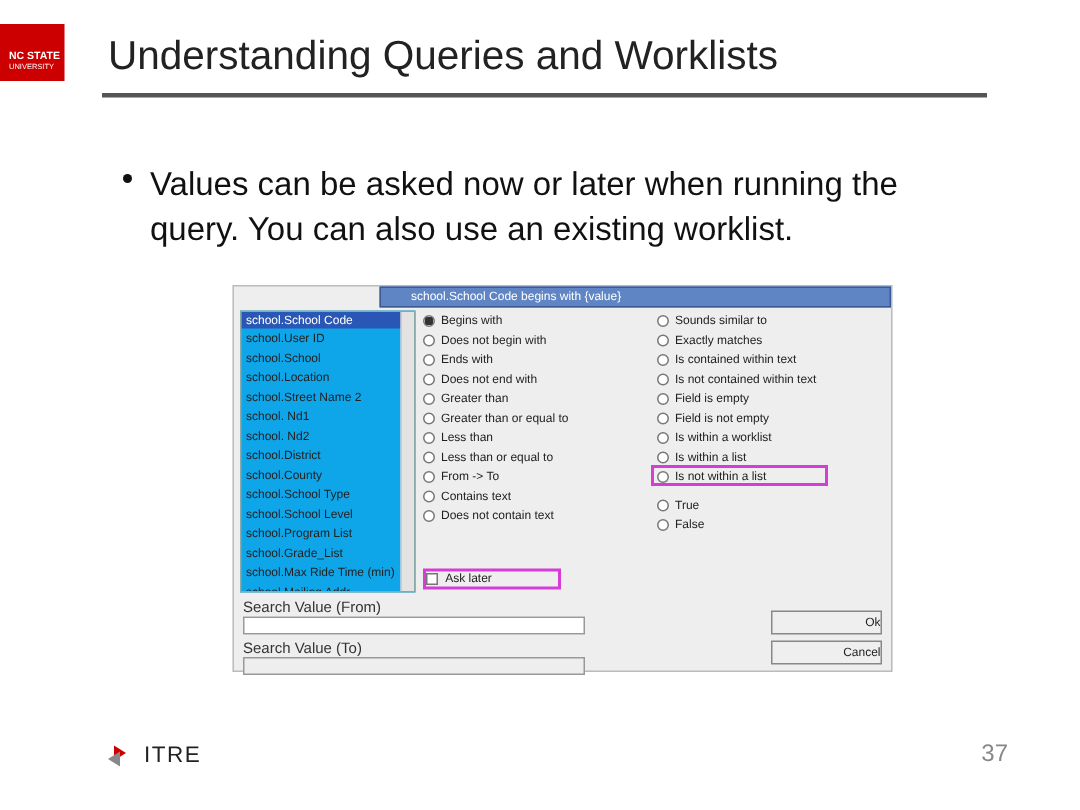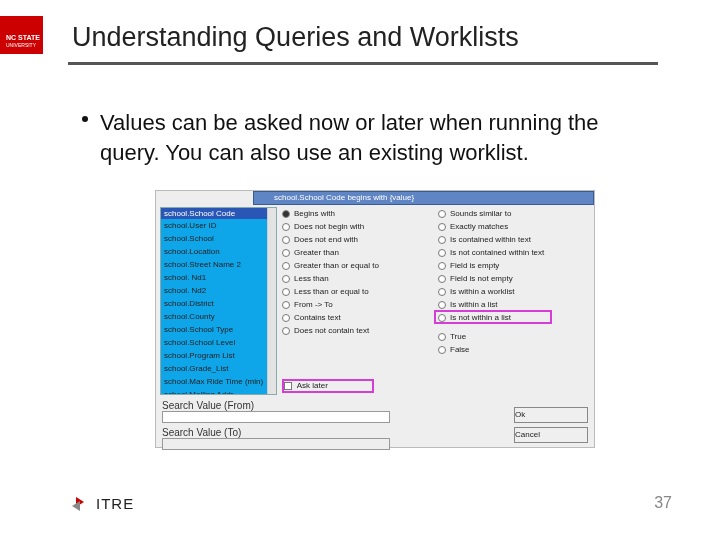--- a/index.html
+++ b/index.html
@@ -24,21 +24,21 @@
   .shot .colB{left:156px}
   .shot .ro{display:flex;align-items:center;height:13px;gap:4px}
   .shot .rad{width:8px;height:8px;border:1px solid #777;border-radius:50%;background:#fff;flex:0 0 auto}
   .shot .rad.sel{background:radial-gradient(circle,#333 0 3px,#fff 3px)}
   .shot .hl{position:absolute;border:2px solid #d63cd6}
   .shot .hl1{top:119px;left:278px;width:118px;height:14px}
   .shot .hl2{top:188px;left:126px;width:92px;height:14px}
   .shot .chk{width:8px;height:8px;border:1px solid #777;background:#fff;display:inline-block;margin-right:3px;vertical-align:middle}
   .shot .lblS{position:absolute;left:6px;font-size:10px;color:#333}
   .shot .field{position:absolute;left:6px;width:228px;height:12px;background:#fff;border:1px solid #999}
-  .shot .btn{position:absolute;right:6px;width:74px;height:16px;background:#efefef;border:1px solid #888;font-size:8px;text-align:left;line-height:14px}
+  .shot .btn{position:absolute;right:6px;width:74px;height:16px;background:#efefef;border:1px solid #888;font-size:8px;text-align:right;line-height:14px}
   .itre{position:absolute;bottom:28px;left:72px;display:flex;align-items:center;gap:6px}
   .itre .logo{width:18px;height:18px;position:relative}
   .itre .logo .tri{position:absolute;width:0;height:0;border-style:solid}
   .itre .t1{border-width:5px 0 5px 8px;border-color:transparent transparent transparent #c00;left:4px;top:3px}
   .itre .t2{border-width:5px 8px 5px 0;border-color:transparent #888 transparent transparent;left:0;top:7px}
   .itre .txt{font-weight:normal;font-size:15px;letter-spacing:1px;color:#222}
   .pnum{position:absolute;bottom:28px;right:48px;font-size:16px;color:#888}
 </style>
 </head>
 <body>
@@ -82,20 +82,24 @@
           <div class="ro">
             <span class="rad sel"></span>
             <span>Begins with</span>
           </div>
           <div class="ro">
             <span class="rad"></span>
             <span>Does not begin with</span>
           </div>
           <div class="ro">
             <span class="rad"></span>
+            <span>Ends with</span>
+          </div>
+          <div class="ro">
+            <span class="rad"></span>
             <span>Does not end with</span>
           </div>
           <div class="ro">
             <span class="rad"></span>
             <span>Greater than</span>
           </div>
           <div class="ro">
             <span class="rad"></span>
             <span>Greater than or equal to</span>
           </div>

